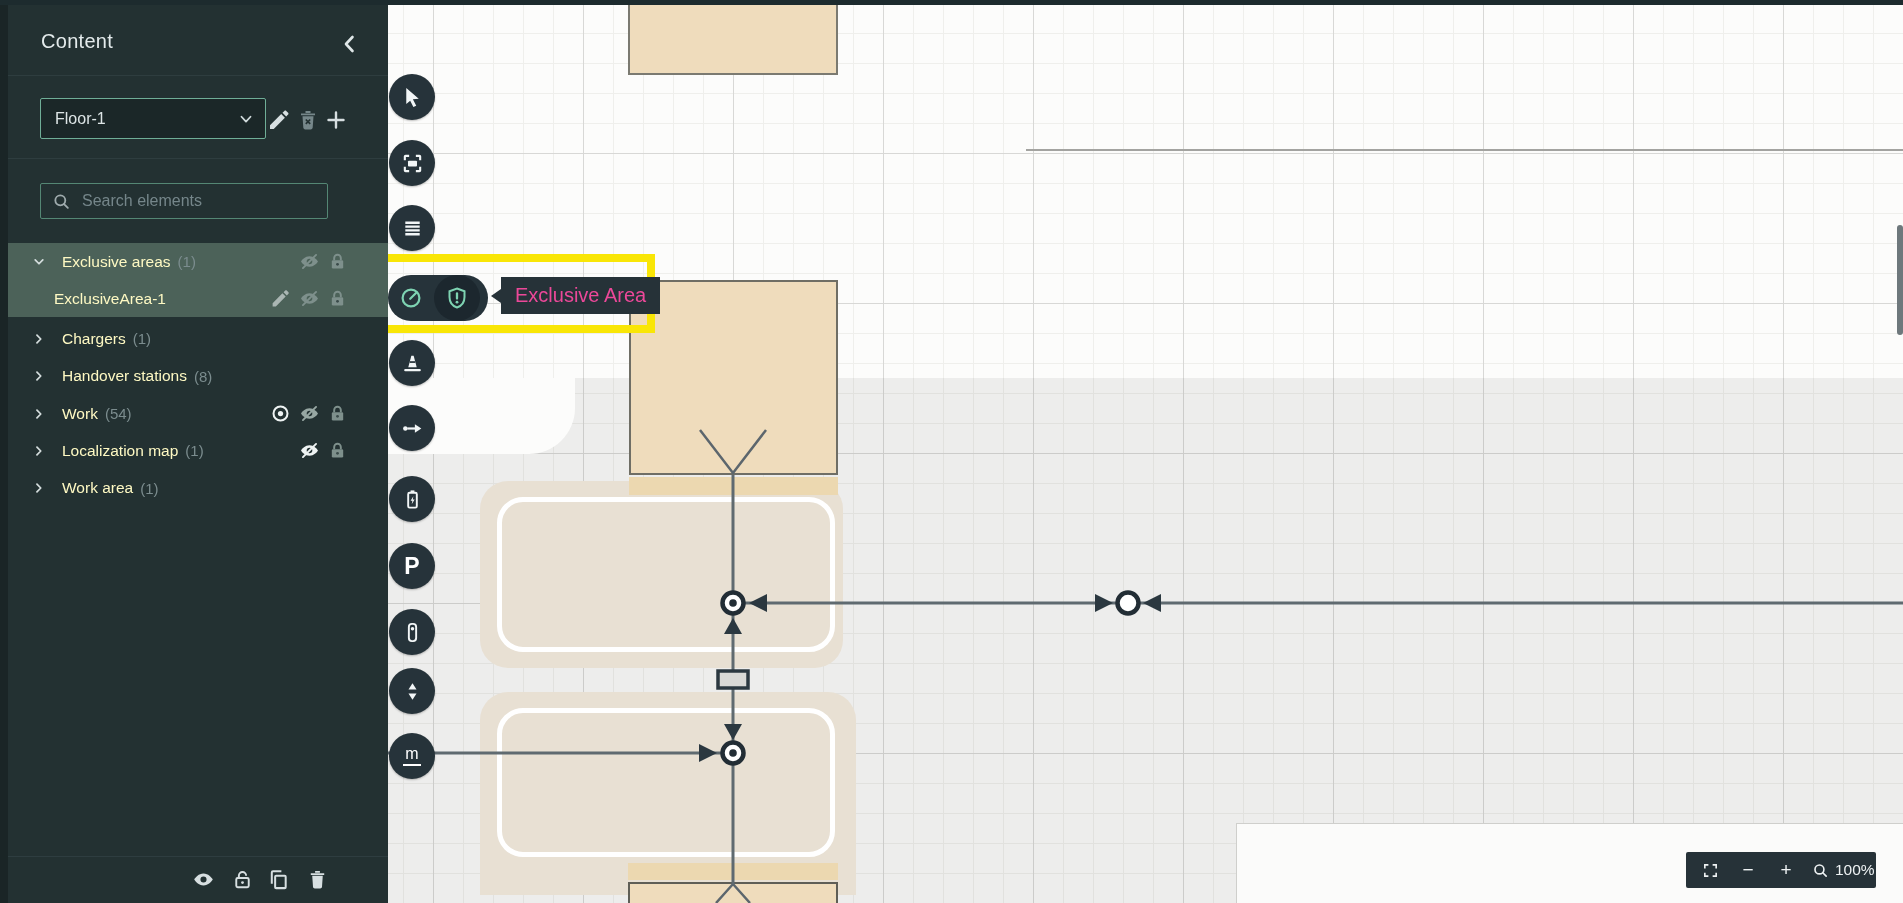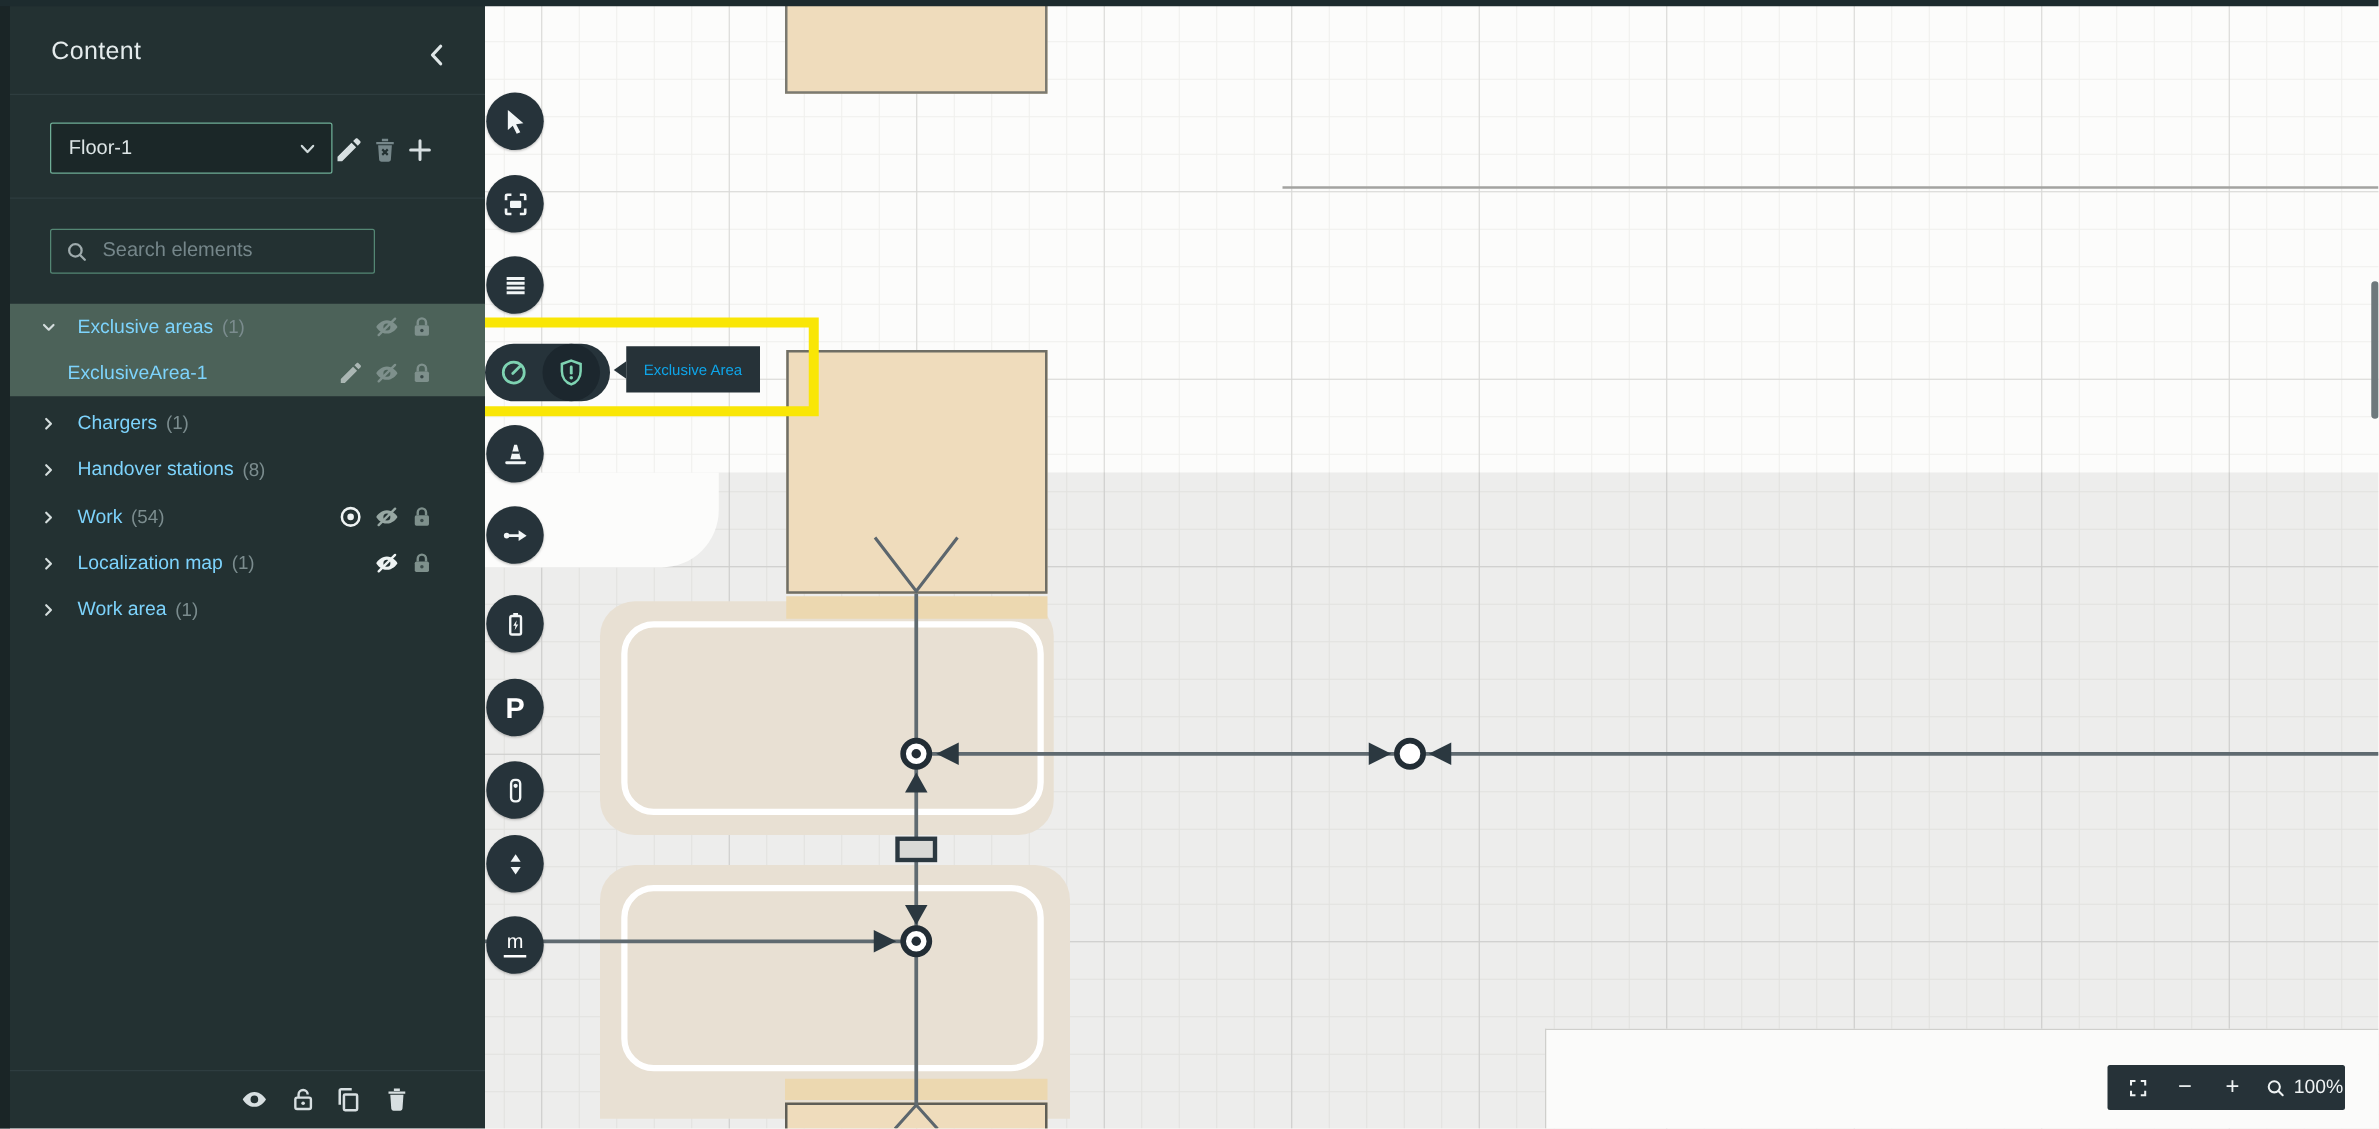--- a/index.html
+++ b/index.html
@@ -11,31 +11,31 @@
   #sidebar .edge{position:absolute;left:0;top:0;width:8px;height:100%;background:#1a2526;}
   .sb-title{position:absolute;left:41px;top:30px;font-size:20px;color:#e4ebec;letter-spacing:.3px;}
   .collapse-btn{position:absolute;right:26px;top:32px;width:24px;height:24px;color:#dfe7e8;cursor:pointer;}
   .divider{position:absolute;left:8px;right:0;height:1px;background:#2e3d3f;}
   .floor-select{position:absolute;left:40px;top:98px;width:226px;height:41px;box-sizing:border-box;
     border:1px solid #6fae97;background:#1b2728;border-radius:2px;display:flex;align-items:center;cursor:pointer;}
   .floor-select .val{margin-left:14px;font-size:16px;color:#dde5e6;flex:1;}
   .floor-select .chev{margin-right:10px;width:18px;height:18px;color:#cfd9da;}
   .mini-btn{position:absolute;top:108px;width:24px;height:24px;color:#d7dfe1;cursor:pointer;}
   .mini-btn.dis{color:#76878a;cursor:default;}
-  .search-box{position:absolute;left:40px;top:183px;width:260px;height:36px;box-sizing:border-box;
+  .search-box{position:absolute;left:40px;top:183px;width:288px;height:36px;box-sizing:border-box;
     border:1px solid #54877464;outline:1px solid #54877400;border:1px solid #548774;background:transparent;
     display:flex;align-items:center;border-radius:2px;}
   .search-box .sic{width:19px;height:19px;margin-left:11px;color:#9fabad;}
   .search-box input{flex:1;background:transparent;border:none;outline:none;color:#cfd9da;
     font-size:16px;margin-left:9px;font-family:"Liberation Sans",sans-serif;}
   .search-box input::placeholder{color:#75868a;}
   .row{position:absolute;left:8px;right:0;height:37px;display:flex;align-items:center;cursor:pointer;}
   .row.hl{background:#4c6259;}
   .row .tchev{width:14px;height:14px;margin-left:24px;color:#d4dddd;flex:none;}
-  .row .lbl{margin-left:16px;font-size:15.5px;color:#7dd3fc;white-space:nowrap;}
+  .row .lbl{margin-left:16px;font-size:15.5px;color:#fef9c3;white-space:nowrap;}
   .row .lbl.child{margin-left:46px;}
   .row .cnt{margin-left:7px;font-size:15px;color:#7b8c8e;}
   .ric{width:21px;height:21px;flex:none;color:#7e908c;cursor:pointer;}
   .ric.pos1{position:absolute;left:262px;top:8px;}
   .ric.pos2{position:absolute;left:291px;top:8px;}
   .ric.pos3{position:absolute;left:319px;top:8px;}
   .ric.bright{color:#eef3f3;}
   .sb-footer{position:absolute;left:8px;right:0;bottom:0;height:46px;border-top:1px solid #2e3d40;}
   .fic{position:absolute;top:11px;width:23px;height:23px;color:#d7dfe1;cursor:pointer;}
 
@@ -75,22 +75,22 @@
   .tbtn .pl{font-size:23px;font-weight:bold;color:#fff;line-height:1;}
   .tbtn .ml{font-size:16px;color:#fff;line-height:1;border-bottom:2.5px solid #fff;padding:0 2px 2px 2px;}
   .ybox{position:absolute;left:18px;top:254px;width:277px;height:79px;box-sizing:border-box;
     border:8px solid #f9e606;z-index:25;}
   .toolpill{position:absolute;left:28px;top:275px;width:100px;height:46px;border-radius:23px;background:#26333a;z-index:26;
     display:flex;align-items:center;}
   .toolpill .tico{width:46px;height:46px;border-radius:50%;display:flex;align-items:center;justify-content:center;
     color:#7ed3b2;cursor:pointer;}
   .toolpill .tico.active{background:#1c272e;}
   .toolpill svg{width:24px;height:24px;}
-  .tooltip{position:absolute;left:141px;top:277px;height:37px;background:#263238;color:#0ea5e9;
-    display:flex;align-items:center;padding:0 14px;font-size:12px;z-index:26;white-space:nowrap;}
+  .tooltip{position:absolute;left:141px;top:277px;height:37px;background:#263238;color:#ec4899;
+    display:flex;align-items:center;padding:0 14px;font-size:20px;z-index:26;white-space:nowrap;}
   .tooltip-arrow{position:absolute;left:131px;top:289px;width:0;height:0;z-index:26;
     border-top:7px solid transparent;border-bottom:7px solid transparent;border-right:10px solid #263238;}
 
   
   .statusbar{position:absolute;left:28px;top:852px;width:210px;height:36px;background:#263238;border-radius:2px;
     display:flex;align-items:center;z-index:30;}
   .statusbar .cv{color:#eef2f3;font-size:15.5px;}
   .statusbar .cx{margin-left:20px;}
   .statusbar .cy{margin-left:24px;}
   .gridtoggle{margin-left:auto;margin-right:4px;width:28px;height:28px;border-radius:50%;background:#2f3e45;

